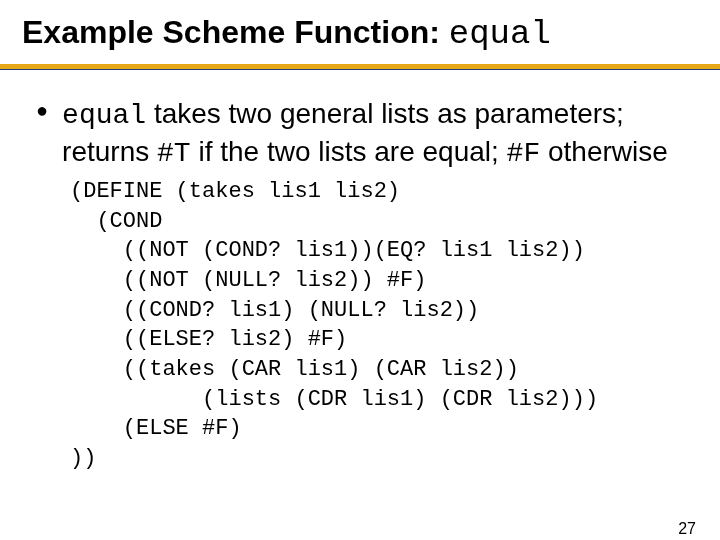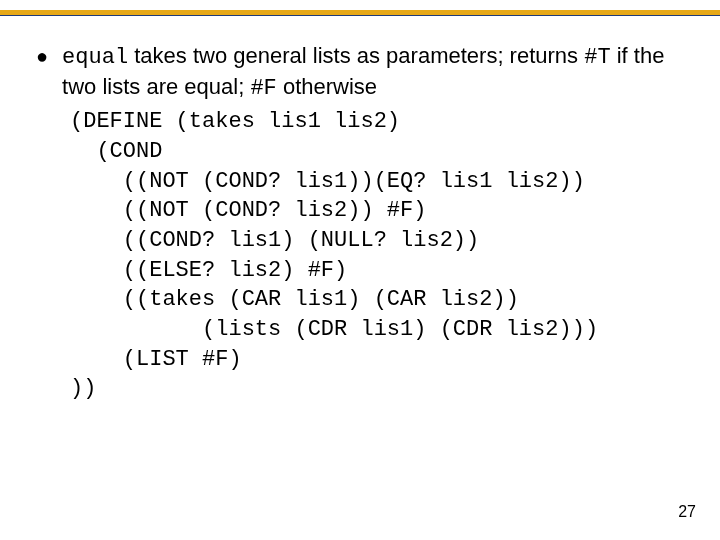--- a/index.html
+++ b/index.html
@@ -45,66 +45,69 @@
     display: flex;
     align-items: flex-start;
   }
   .bullet-dot {
     font-size: 20px;
     line-height: 24px;
     margin-right: 14px;
     margin-top: 2px;
   }
   .bullet-text {
-    font-size: 22px;
+    font-size: 28px;
     line-height: 1.3;
   }
   .bullet-text .mono {
     font-family: "Courier New", Courier, monospace;
   }
   .code {
     font-family: "Courier New", Courier, monospace;
     font-size: 22px;
     line-height: 1.35;
     white-space: pre;
     margin-top: 4px;
     margin-left: 34px;
   }
   .pagenum {
     position: absolute;
     right: 24px;
-    bottom: 29px;
+    bottom: 16px;
     font-size: 16px;
     color: #000;
     margin-left: 46px;
   }
 </style>
 </head>
 <body>
 
 <div class="slide">
 
+  <div class="title">
+    <span>Example Scheme Function: </span><span class="mono">equal</span>
+  </div>
 
   <div class="rule-thick"></div>
   <div class="rule-thin"></div>
 
   <div class="body">
     <div class="bullet-row">
       <div class="bullet-dot">●</div>
       <div class="bullet-text">
         <span class="mono">equal</span><span> takes two general lists as parameters;  returns </span><span class="mono">#T</span><span> if the two lists are equal; </span><span class="mono">#F</span><span>  otherwise</span>
       </div>
     </div>
 
     <div class="code"><span>(DEFINE (takes lis1 lis2)</span>
 <span>  (COND</span>
 <span>    ((NOT (COND? lis1))(EQ? lis1 lis2))</span>
-<span>    ((NOT (COND? lis2)) #F)</span>
+<span>    ((NOT (NULL? lis2)) #F)</span>
 <span>    ((COND? lis1) (NULL? lis2))</span>
 <span>    ((ELSE? lis2) #F)</span>
 <span>    ((takes (CAR lis1) (CAR lis2))</span>
 <span>          (lists (CDR lis1) (CDR lis2)))</span>
-<span>    (LIST #F)</span>
+<span>    (ELSE #F)</span>
 <span>))</span></div>
   </div>
 
   <div class="pagenum">27</div>
 </div>
 
 </body></html>

